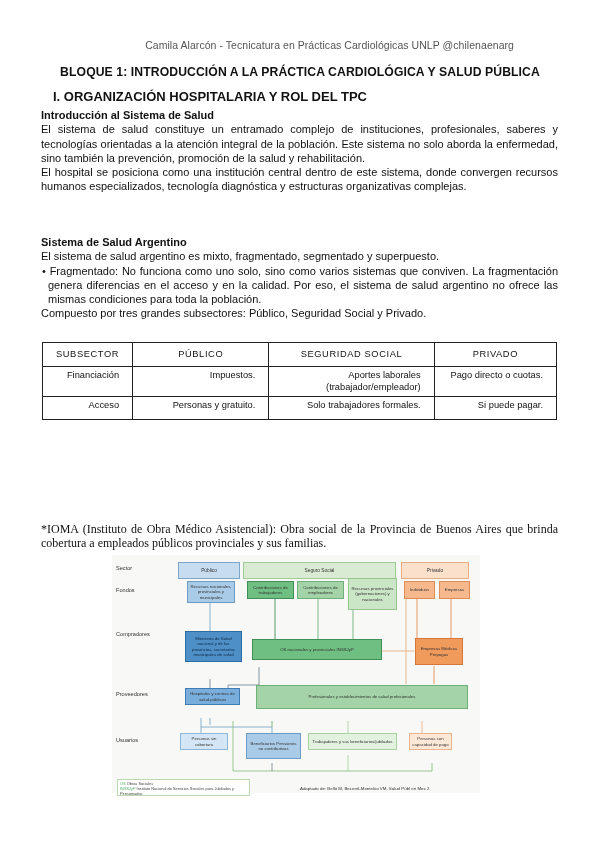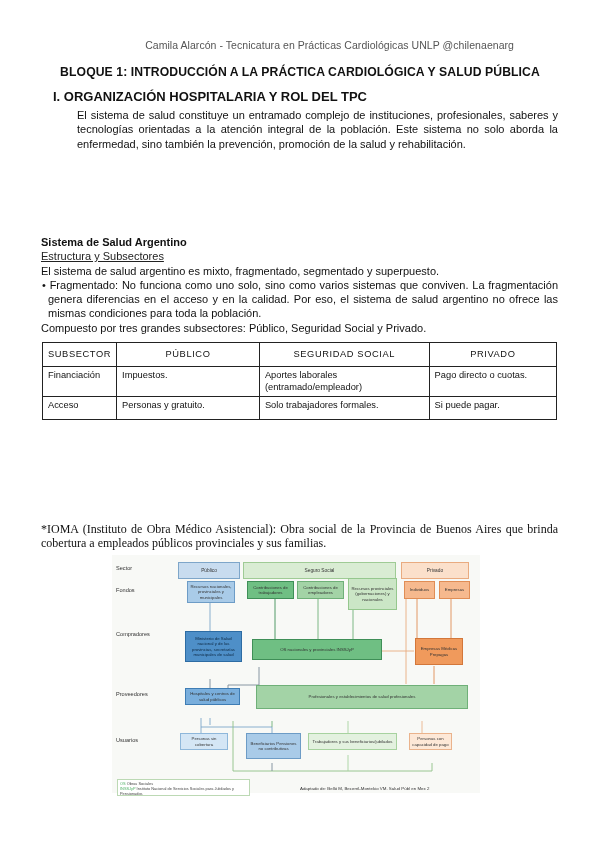--- a/index.html
+++ b/index.html
@@ -3,30 +3,30 @@
 <meta charset="utf-8">
 <style>
   html, body { margin:0; padding:0; background:#ffffff; }
   body { width:600px; height:848px; position:relative; overflow:hidden;
          font-family:"Liberation Sans", sans-serif; color:#111; }
   .page-header { position:absolute; top:39px; right:86px; font-size:10.5px; color:#555; white-space:nowrap; letter-spacing:0.05px;margin-left:17px; }
   .doc-title { position:absolute; top:65px; left:0; width:600px; text-align:center; font-size:12.2px; font-weight:bold; color:#111; letter-spacing:0.1px; }
   .section-title { position:absolute; top:89px; left:37px; font-size:13px; font-weight:bold;margin-left:16px; }
   .block { position:absolute; left:41px; width:517px; font-size:11px; line-height:14.3px; }
   .subtitle { font-weight:bold; font-size:11px; }
-  .para { text-align:justify; text-align-last:left;margin-left:36px; }
+  .para { text-align:justify; text-align-last:left; }
   .para.justify-full { text-align:justify; }
   .underline { text-decoration:underline; color:#222; }
   .bullet-item { padding-left:7px; text-indent:-6px; text-align:justify; }
 
   table.subsectors { position:absolute; top:342px; left:42px; width:515px; border-collapse:collapse; font-size:9.3px; }
-  table.subsectors th, table.subsectors td { border:1.3px solid #222; padding:3px 5px; vertical-align:top; line-height:11.5px; }
+  table.subsectors th, table.subsectors td { border:1.3px solid #222; padding:3px 13px; vertical-align:top; line-height:11.5px; }
   table.subsectors th { font-weight:normal; text-align:center; letter-spacing:0.6px; height:17px; vertical-align:middle; }
   table.subsectors th:first-child { text-align:left; }
-  .row-h1 td { height:16px; }
+  .row-h1 td { height:16px;text-align:right; }
   .row-h2 td { height:27px; }
   .footnote { position:absolute; top:522px; left:41px; width:517px; font-size:12px; line-height:14.3px; text-align:justify;font-family:Liberation Serif, serif; }
 
   
   .diagram { position:absolute; left:112px; top:555px; width:368px; height:238px; background:#f8f9f6; }
   .dg-row-label { position:absolute; font-size:5.6px; color:#333; }
   .dg-box { position:absolute; font-size:4.3px; line-height:5.1px; text-align:center; display:flex; align-items:center; justify-content:center; box-sizing:border-box; padding:1px; color:#333; }
   .b-pub-hdr { background:#c8dcef; border:0.8px solid #7ea6c9; }
   .b-pub { background:#a9cbe8; border:0.8px solid #6d9cc6; }
   .b-pub-dark { background:#4e8fc8; border:1px solid #2d6ca3; color:#0e2a44; }
@@ -48,26 +48,27 @@
 </style>
 </head>
 <body>
 
 <div class="page-header">Camila Alarcón - Tecnicatura en Prácticas Cardiológicas UNLP  @chilenaenarg</div>
 
 <div class="doc-title">BLOQUE 1: INTRODUCCIÓN A LA PRÁCTICA CARDIOLÓGICA Y SALUD PÚBLICA</div>
 <div class="section-title">I. ORGANIZACIÓN HOSPITALARIA Y ROL DEL TPC</div>
 
 <div class="block" style="top:108px;">
+  <div class="subtitle">Introducción al Sistema de Salud</div>
   <div class="para justify-full">El sistema de salud constituye un entramado complejo de instituciones, profesionales, saberes y tecnologías orientadas a la atención integral de la población. Este sistema no solo aborda la enfermedad, sino también la prevención, promoción de la salud y rehabilitación.</div>
+  <div class="para justify-full">El hospital se posiciona como una institución central dentro de este sistema, donde convergen recursos humanos especializados, tecnología diagnóstica y estructuras organizativas complejas.</div>
 </div>
 
 <div class="block" style="top:235px;">
   <div class="subtitle">Sistema de Salud Argentino</div>
-  <div class="underline">Estructura y Subsectores</div>
   <div>El sistema de salud argentino es mixto, fragmentado, segmentado y superpuesto.</div>
   <div class="bullet-item">• Fragmentado: No funciona como uno solo, sino como varios sistemas que conviven. La fragmentación genera diferencias en el acceso y en la calidad. Por eso, el sistema de salud argentino no ofrece las mismas condiciones para toda la población.</div>
   <div>Compuesto por tres grandes subsectores: Público, Seguridad Social y Privado.</div>
 </div>
 
 <table class="subsectors">
   <colgroup>
     <col style="width:67px">
       <col style="width:146px">
       <col style="width:172px">
@@ -78,21 +79,21 @@
       <th>SUBSECTOR</th>
       <th>PÚBLICO</th>
       <th>SEGURIDAD SOCIAL</th>
       <th>PRIVADO</th>
     </tr>
   </thead>
   <tbody>
     <tr class="row-h1">
       <td>Financiación</td>
       <td>Impuestos.</td>
-      <td>Aportes laborales (entramado/empleador)</td>
+      <td>Aportes laborales (trabajador/empleador)</td>
       <td>Pago directo o cuotas.</td>
     </tr>
     <tr class="row-h1">
       <td>Acceso</td>
       <td>Personas y gratuito.</td>
       <td>Solo trabajadores formales.</td>
       <td>Si puede pagar.</td>
     </tr>
   </tbody>
 </table>

